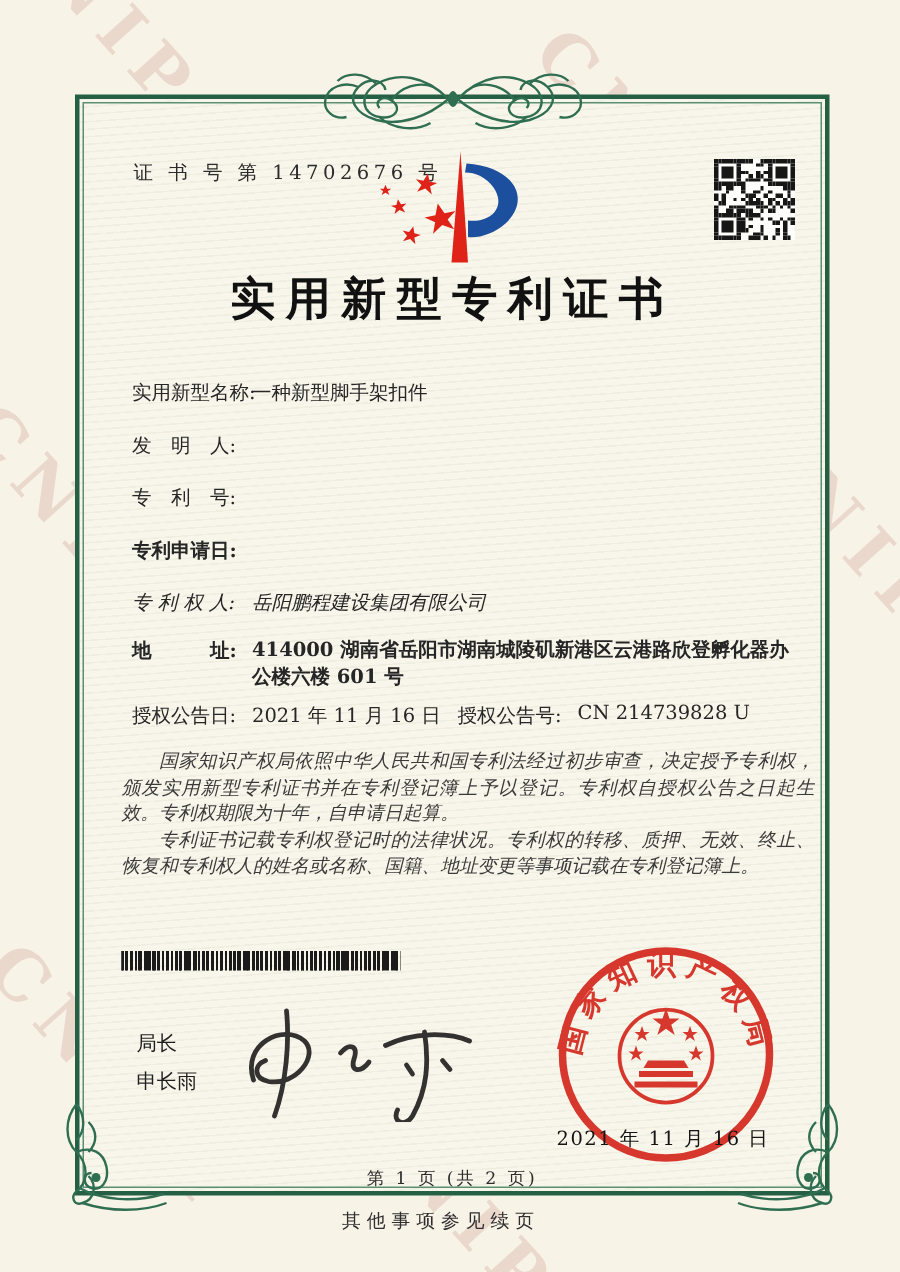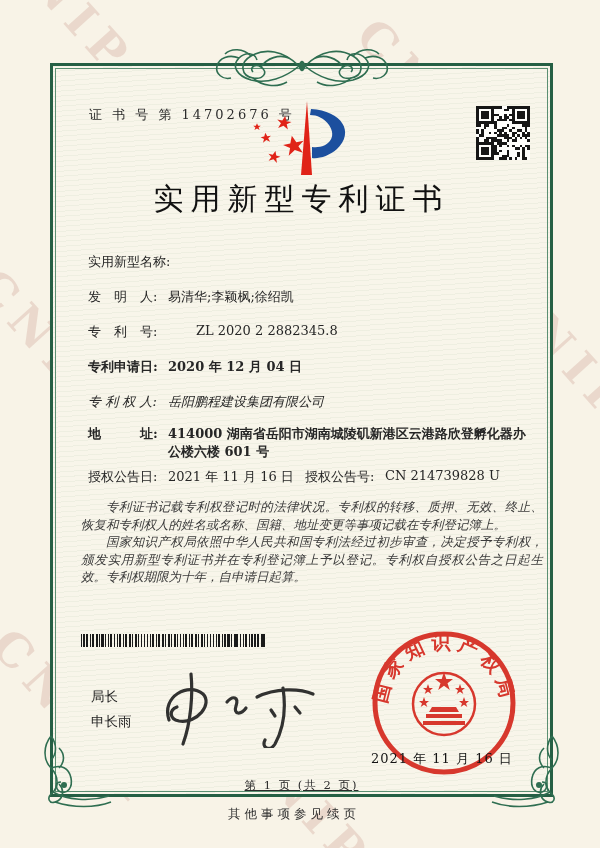--- a/index.html
+++ b/index.html
@@ -27,21 +27,21 @@
   }
   .orn-top { position:absolute; left:50%; top:-26px; transform:translateX(-50%); z-index:3; }
   .orn-bl  { position:absolute; left:-14px; bottom:-14px; z-index:3; }
   .orn-br  { position:absolute; right:-14px; bottom:-14px; z-index:3; transform:scaleX(-1); }
   .cert-no { position:absolute; left:36px; top:40px; font-size:13px; letter-spacing:3px; color:#2b2b2b; }
   .logo { position:absolute; left:192px; top:30px; }
   .qr { position:absolute; right:20px; top:40px; width:54px; height:54px; background:#fdfdfb;
         display:grid; grid-template-columns:repeat(21,1fr); grid-template-rows:repeat(21,1fr); }
   .qr i { display:block; } .qr i.b { background:#161616; }
   .title { position:absolute; left:0; right:0; top:113px; text-align:center;
-           font-size:30px; font-weight:normal; letter-spacing:7px; color:#111; }
+           font-size:30px; font-weight:bold; letter-spacing:7px; color:#111; }
   
   .fields { position:absolute; left:35px; top:187px; width:452px; font-size:13px; color:#262626; }
   .frow { position:absolute; left:0; display:flex; }
   .frow .lab { width:80px; flex:none; white-space:pre; }
   .frow .val { margin-left:0; }
   .addr .val { width:370px; line-height:18px; }
   
   .paras { position:absolute; left:28px; top:432px; width:462px; font-size:12.5px;
            font-style:italic; color:#3a3a3a; line-height:17.5px; text-align:justify; }
   .paras p { text-indent:2em; }
@@ -50,21 +50,21 @@
       repeating-linear-gradient(90deg,#1a1a1a 0 1.5px,transparent 1.5px 3px),
       repeating-linear-gradient(90deg,#1a1a1a 0 1px,transparent 1px 5.5px),
       repeating-linear-gradient(90deg,transparent 0 2.5px,#1a1a1a 2.5px 3.5px,transparent 3.5px 9px);
   }
   .sig-block { position:absolute; left:38px; top:618px; font-size:13.5px; color:#1f1f1f; line-height:25px; }
   .signature { position:absolute; left:100px; top:598px; }
   .seal { position:absolute; left:316px; top:562px; opacity:0.92; }
   .issue-date { position:absolute; left:318px; top:684px; font-size:13px; letter-spacing:1px;
                 color:#141414; z-index:5; white-space:nowrap; }
   .page-info { position:absolute; left:0; right:0; top:712px; text-align:center;
-               font-size:11.5px; letter-spacing:2px; color:#2b2b2b;text-decoration:underline; }
+               font-size:11.5px; letter-spacing:2px; color:#2b2b2b; }
   .cont-note { position:absolute; left:0; right:12px; top:806px; text-align:center;
                font-size:12.5px; letter-spacing:4px; color:#2e2e2e; z-index:2; }
 </style>
 </head>
 <body>
 
 <div class="page">
 
   <div class="wm" style="left:-28px; top:-8px;">CNIPA</div>
   <div class="wm" style="left:-50px; top:330px;">CNIPA</div>
@@ -564,54 +564,52 @@
         <i class="b"></i>
         <i class="b"></i>
         <i></i>
       </div>
 
     <div class="title">实用新型专利证书</div>
 
     <div class="fields">
       <div class="frow" style="top:0;">
         <span class="lab">实用新型名称:</span>
+        <span class="val">一种新型脚手架扣件</span>
       </div>
       <div class="frow" style="top:35px;">
         <span class="lab">发　明　人:</span>
-        <span class="val">易清华;李颖枫;徐绍凯</span>
       </div>
       <div class="frow" style="top:70px;gap:28px;">
         <span class="lab">专　利　号:</span>
-        <span class="val">ZL 2020 2 2882345.8</span>
       </div>
       <div class="frow" style="top:105px;font-weight:bold;">
         <span class="lab">专利申请日:</span>
-        <span class="val">2020 年 12 月 04 日</span>
       </div>
       <div class="frow" style="top:140px;font-style:italic;">
         <span class="lab">专 利 权 人:</span>
         <span class="val">岳阳鹏程建设集团有限公司</span>
       </div>
       <div class="frow addr" style="top:172px;font-weight:bold;">
         <span class="lab">地　　　址:</span>
         <span class="val">414000 湖南省岳阳市湖南城陵矶新港区云港路欣登孵化器办公楼六楼 601 号</span>
       </div>
       <div class="frow" style="top:215px;">
         <span class="lab">授权公告日:</span>
         <span class="val">2021 年 11 月 16 日</span>
       </div>
       <div class="frow" style="top:215px; left:217px;">
         <span class="lab">授权公告号:</span>
         <span class="val">CN 214739828 U</span>
       </div>
     </div>
 
     <div class="paras">
+      <p>国家知识产权局依照中华人民共和国专利法经过初步审查，决定授予专利权，颁发实用新型专利证书并在专利登记簿上予以登记。专利权自授权公告之日起生效。专利权期限为十年，自申请日起算。</p>
       <p>专利证书记载专利权登记时的法律状况。专利权的转移、质押、无效、终止、恢复和专利权人的姓名或名称、国籍、地址变更等事项记载在专利登记簿上。</p>
-      <p>国家知识产权局依照中华人民共和国专利法经过初步审查，决定授予专利权，颁发实用新型专利证书并在专利登记簿上予以登记。专利权自授权公告之日起生效。专利权期限为十年，自申请日起算。</p>
     </div>
 
     <div class="barcode"></div>
 
     <div class="sig-block">
       <div>局长</div>
       <div>申长雨</div>
     </div>
 
     <svg class="signature" width="180" height="84" viewBox="0 0 180 84">

